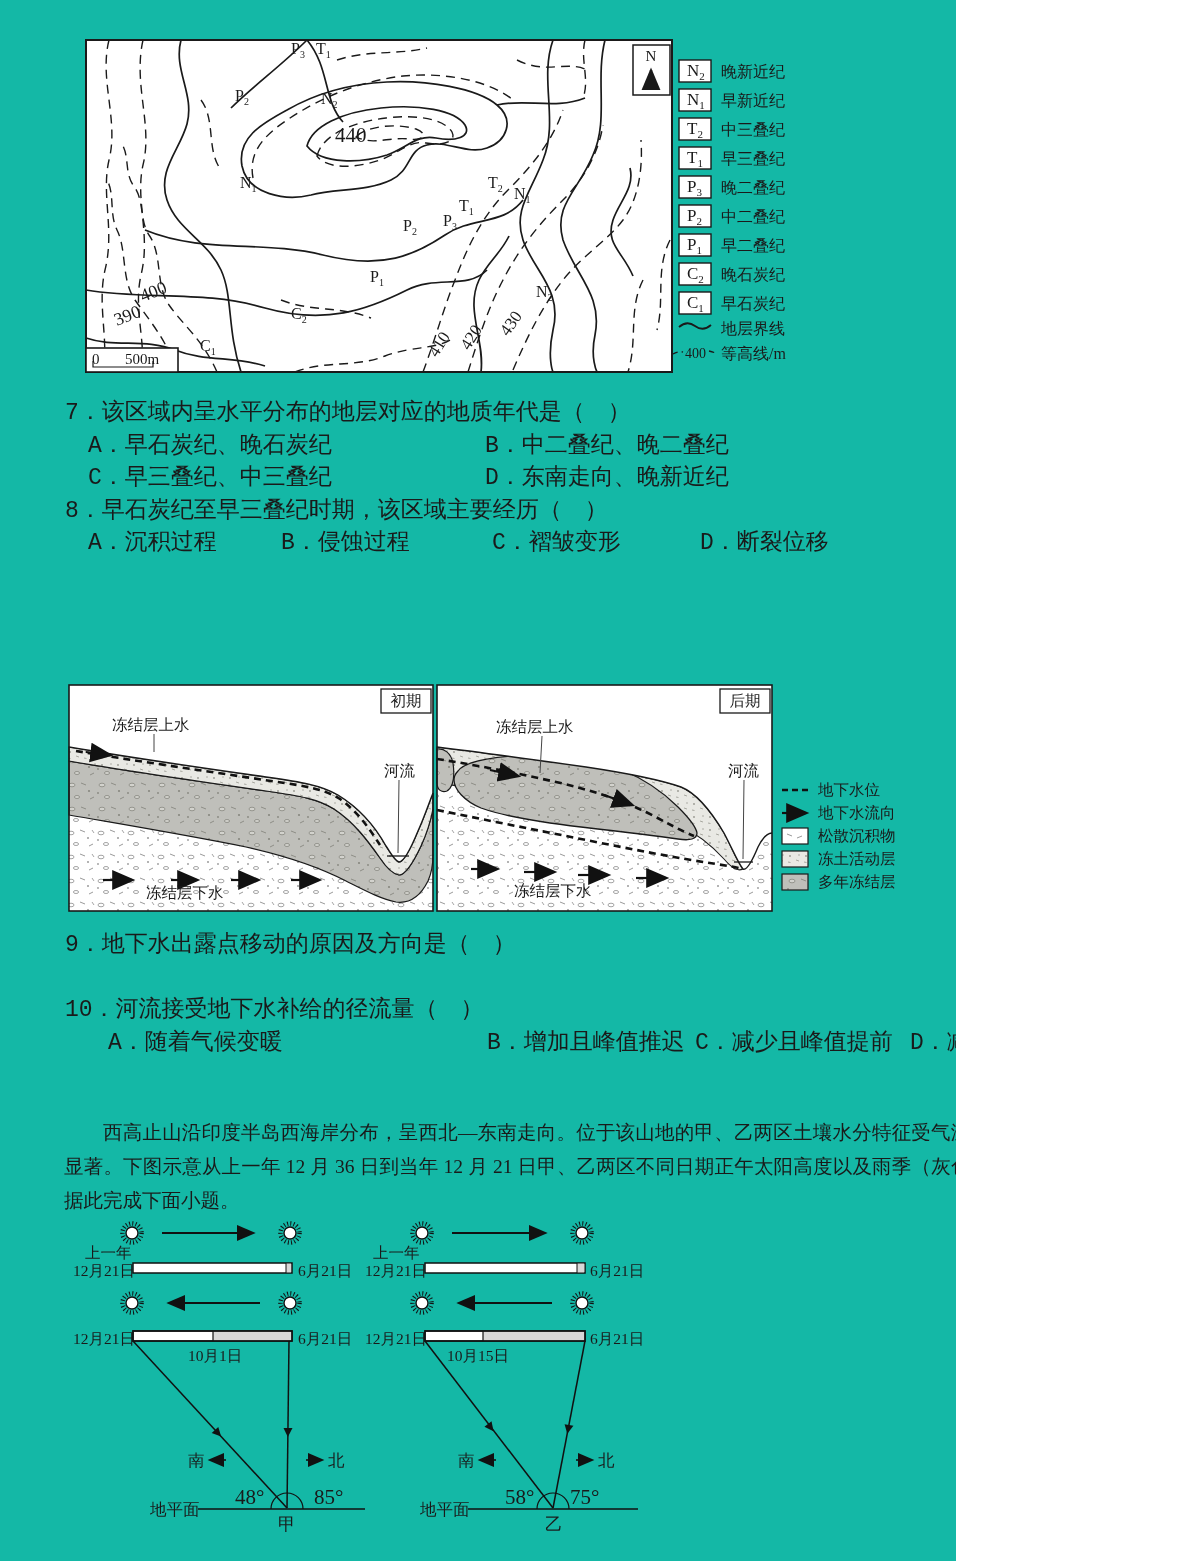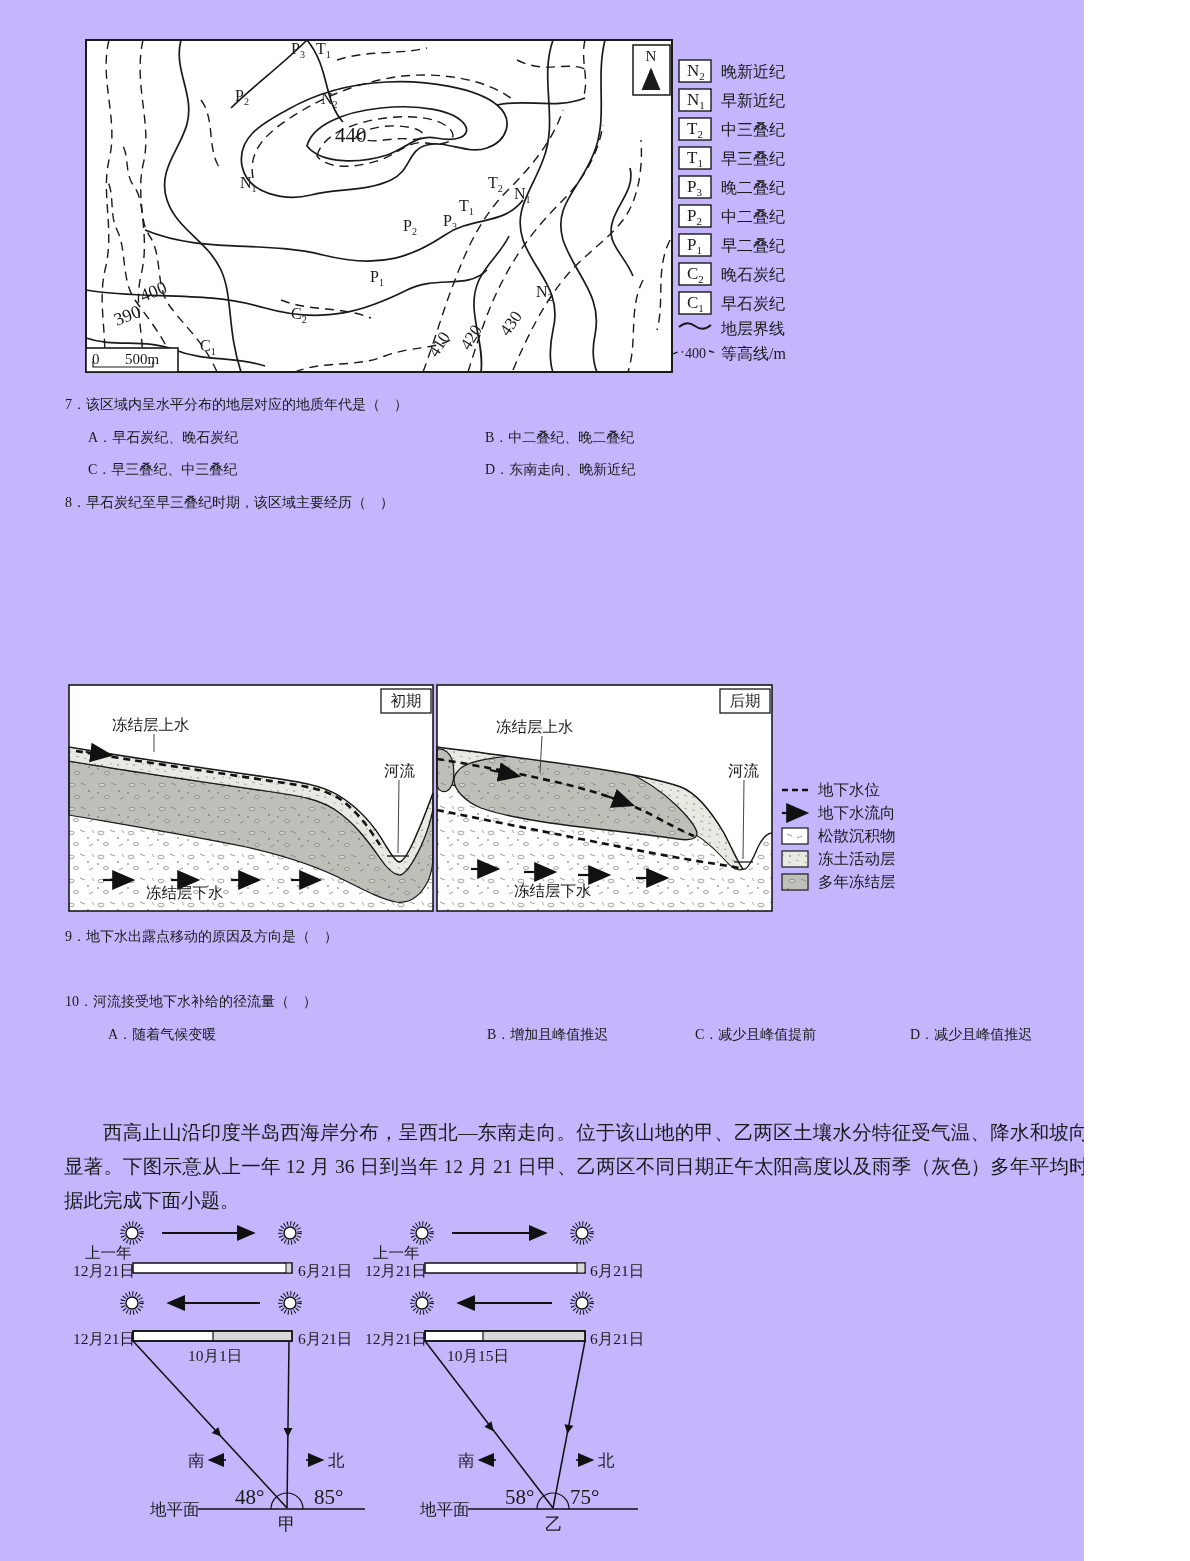--- a/index.html
+++ b/index.html
@@ -1,19 +1,19 @@
 <!DOCTYPE html>
 <html><head>
 <meta charset="utf-8">
 <style>
   html,body{margin:0;padding:0;background:#fff;}
-  .page{position:relative;width:1084px;height:1561px;background:#c4b5fd;color:#1a1a1a;
+  .page{position:relative;width:956px;height:1561px;background:#14b8a6;color:#1a1a1a;
         font-family:"Liberation Serif","DejaVu Serif",serif;overflow:hidden;}
   .abs{position:absolute;}
-  .qblock{font-size:14px;}
+  .qblock{font-size:23px;font-family:Liberation Mono, monospace;}
   .qrow{position:relative;height:32.5px;white-space:nowrap;}
   .opt{position:absolute;top:0;text-align:center;}
   .para{font-size:19.5px;line-height:34px;text-align:justify;text-indent:2em;}
   svg text{fill:#1a1a1a;}
   .cn15{font-size:15.5px;}
 </style>
 </head>
 <body>
 
 <div class="page">
@@ -170,20 +170,26 @@
     <div class="qrow">
       <span class="opt" style="left:23px"><span>A．</span><span>早石炭纪、晚石炭纪</span></span>
       <span class="opt" style="left:420px"><span>B．</span><span>中二叠纪、晚二叠纪</span></span>
     </div>
     <div class="qrow">
       <span class="opt" style="left:23px"><span>C．</span><span>早三叠纪、中三叠纪</span></span>
       <span class="opt" style="left:420px"><span>D．</span><span>东南走向、晚新近纪</span></span>
     </div>
     <div class="qrow">
       <span>8．</span><span>早石炭纪至早三叠纪时期，该区域主要经历（　）</span>
+    </div>
+    <div class="qrow">
+      <span class="opt" style="left:23px"><span>A．</span><span>沉积过程</span></span>
+      <span class="opt" style="left:216px"><span>B．</span><span>侵蚀过程</span></span>
+      <span class="opt" style="left:427px"><span>C．</span><span>褶皱变形</span></span>
+      <span class="opt" style="left:635px"><span>D．</span><span>断裂位移</span></span>
     </div>
   </div>
 
 
   <svg class="abs" style="left:66px;top:683px" width="850" height="232" viewBox="0 0 850 232">
     <defs>
       <pattern id="peb" width="30" height="24" patternUnits="userSpaceOnUse">
         <rect width="30" height="24" fill="#ffffff"></rect>
         <ellipse cx="5" cy="6" rx="3" ry="1.8" fill="none" stroke="#8d8d8d" stroke-width="0.8"></ellipse>
         <path d="M14,3 l5,2" stroke="#8d8d8d" stroke-width="0.9" fill="none"></path>

